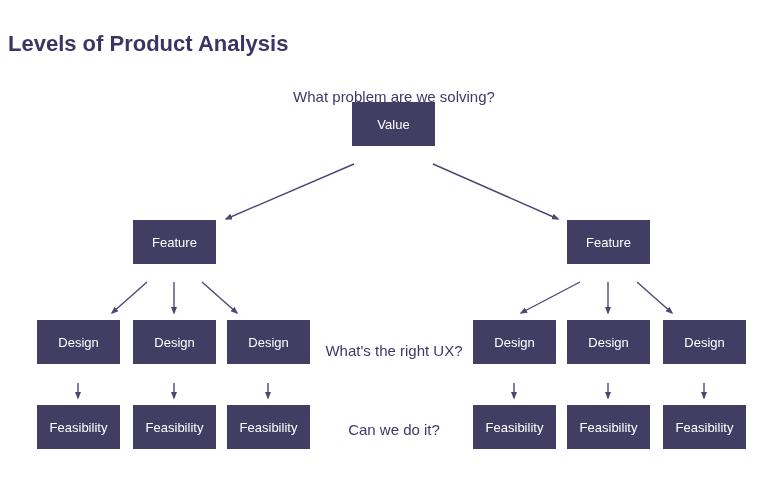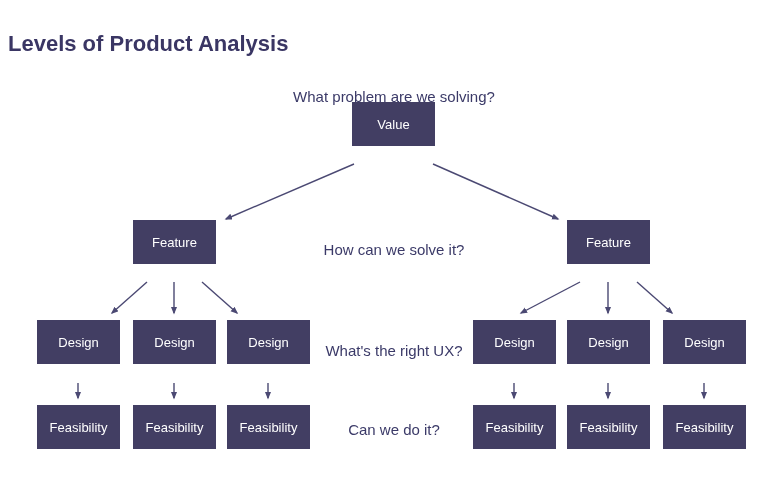--- a/index.html
+++ b/index.html
@@ -44,21 +44,20 @@
   #ah path{fill:var(--arrow,#4B4973);}
 </style>
 </head>
 <body>
 
 <div class="stage">
 
   <h1 class="title">Levels of Product Analysis</h1>
 
   <div class="question q1">What problem are we solving?</div>
-  <div class="question q2">How can we solve it?</div>
   <div class="question q3">What's the right UX?</div>
   <div class="question q4">Can we do it?</div>
 
   <svg class="connectors" viewBox="0 0 781 498" xmlns="http://www.w3.org/2000/svg">
     <defs>
       <marker id="ah" markerWidth="9" markerHeight="8" refX="6" refY="3" orient="auto" markerUnits="userSpaceOnUse">
         <path d="M0,0 L7.5,3 L0,6 z"></path>
       </marker>
     </defs>
 

